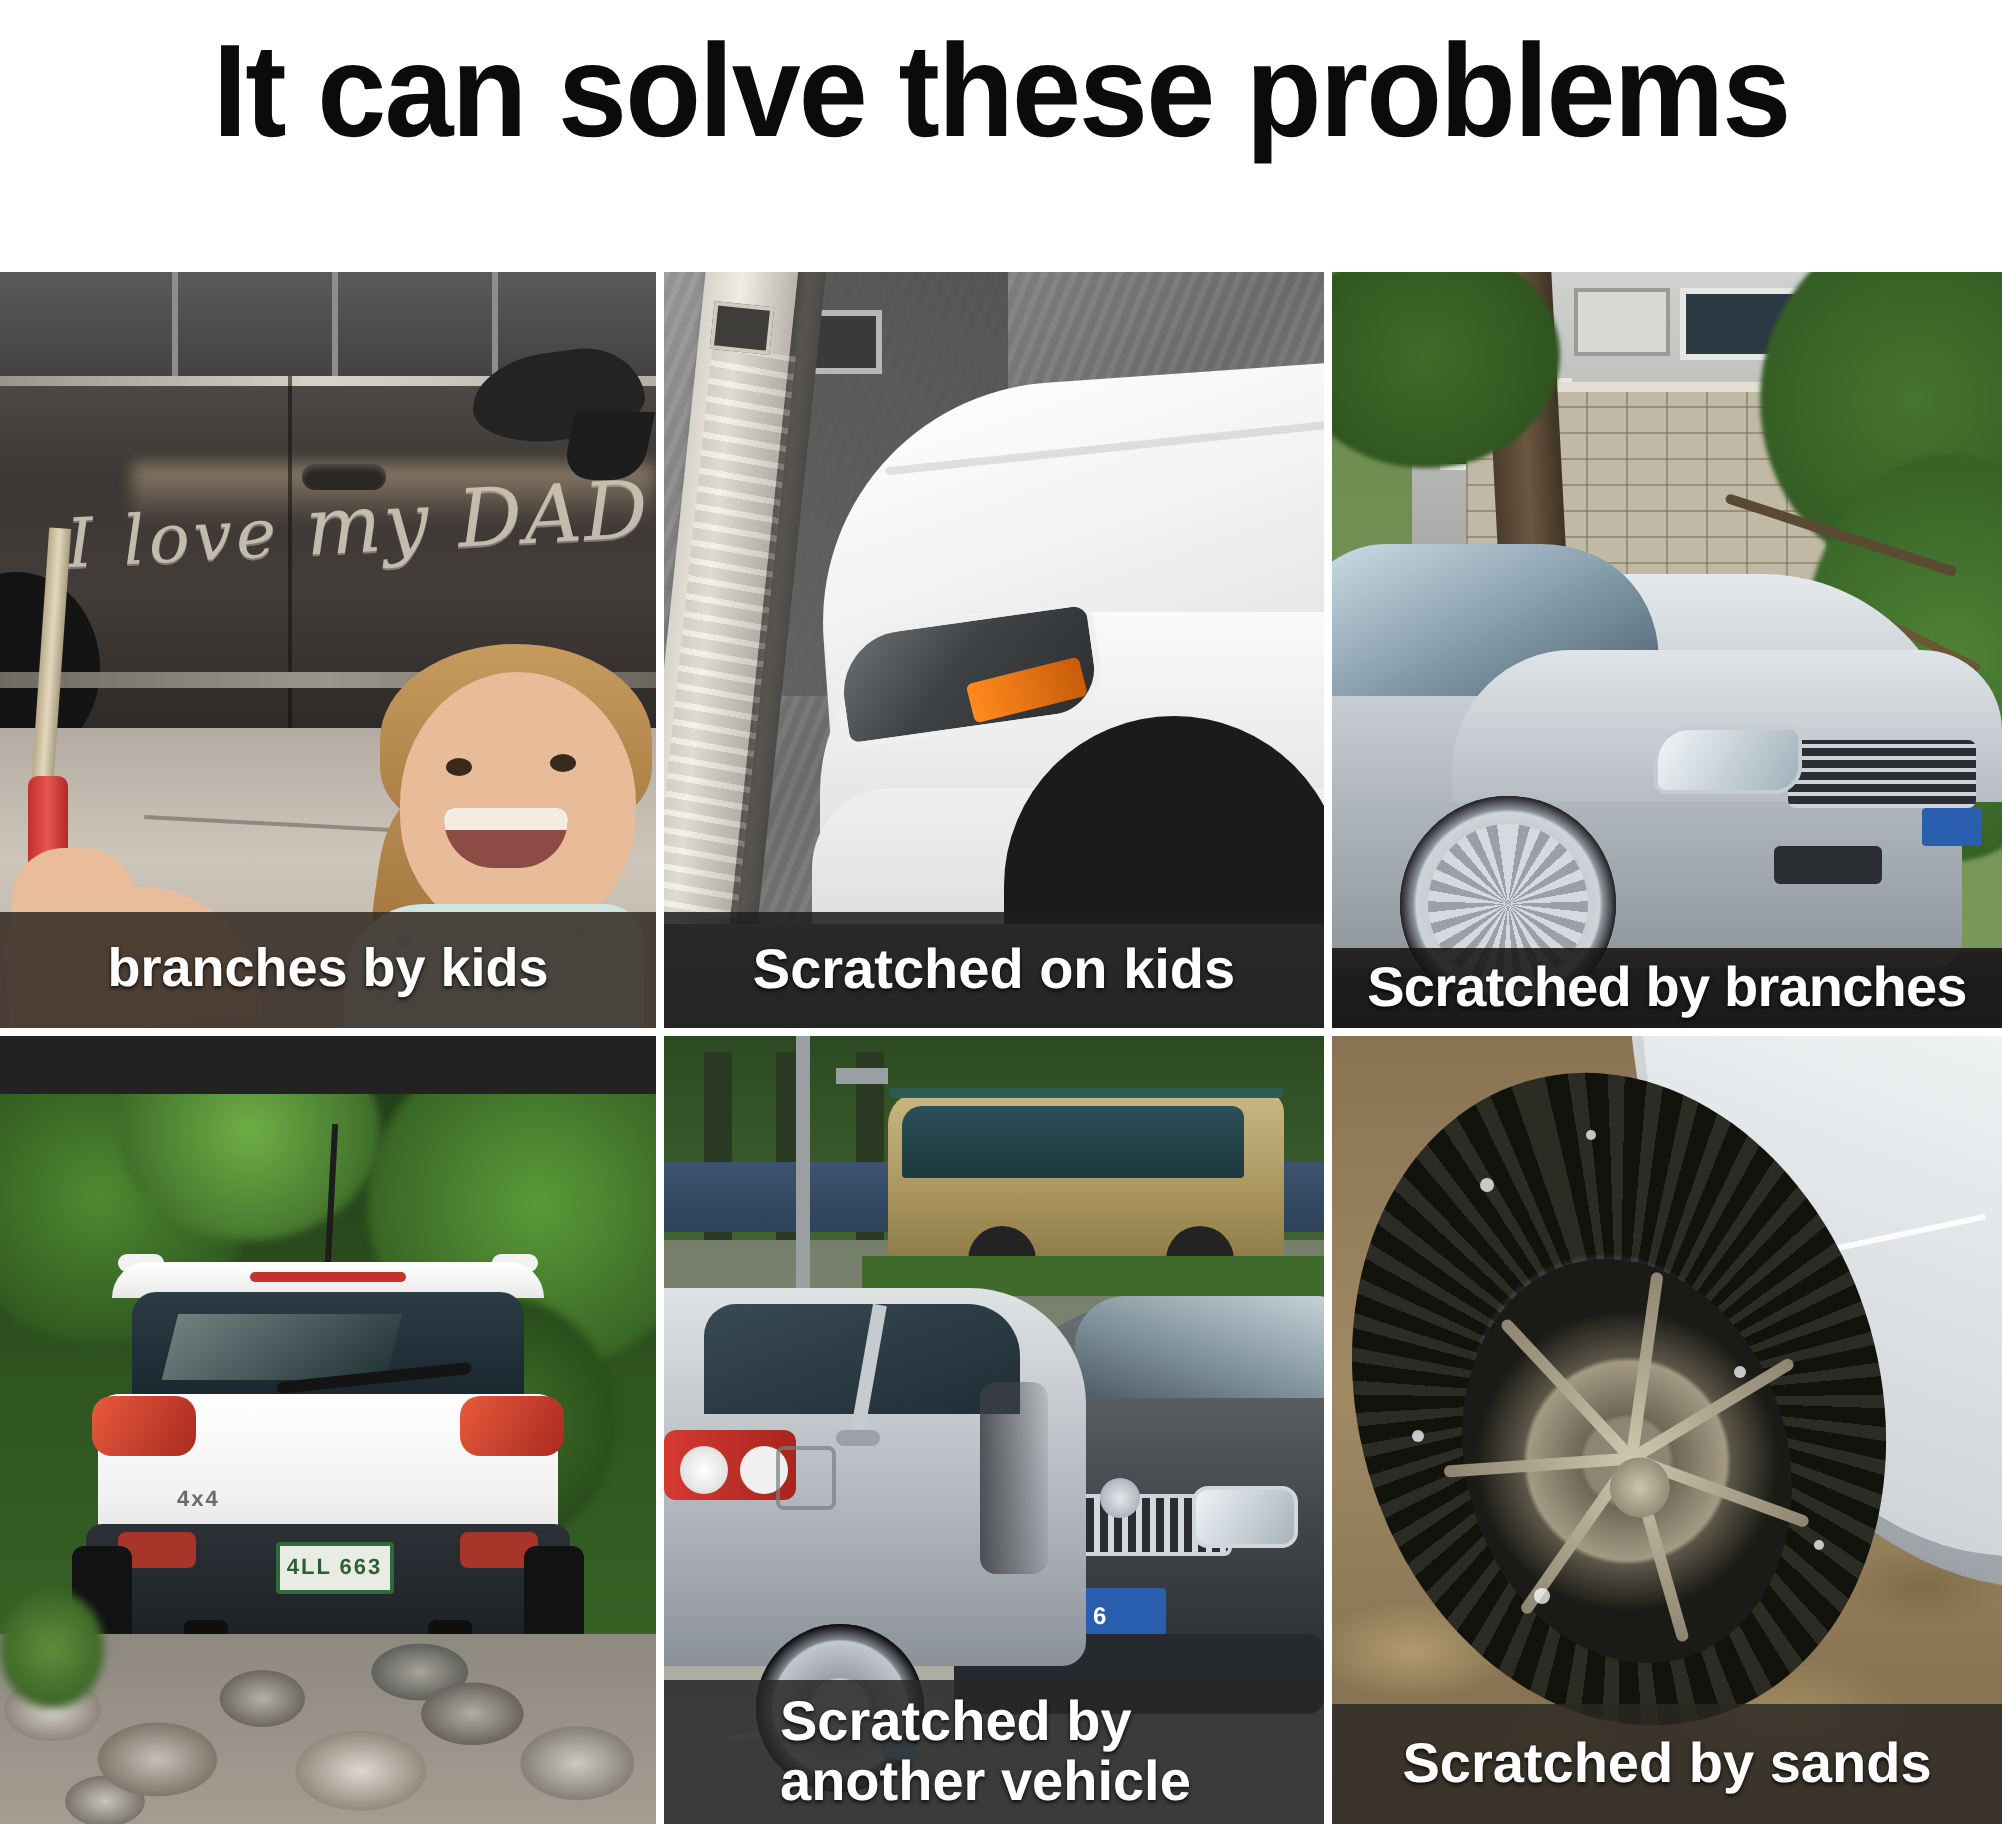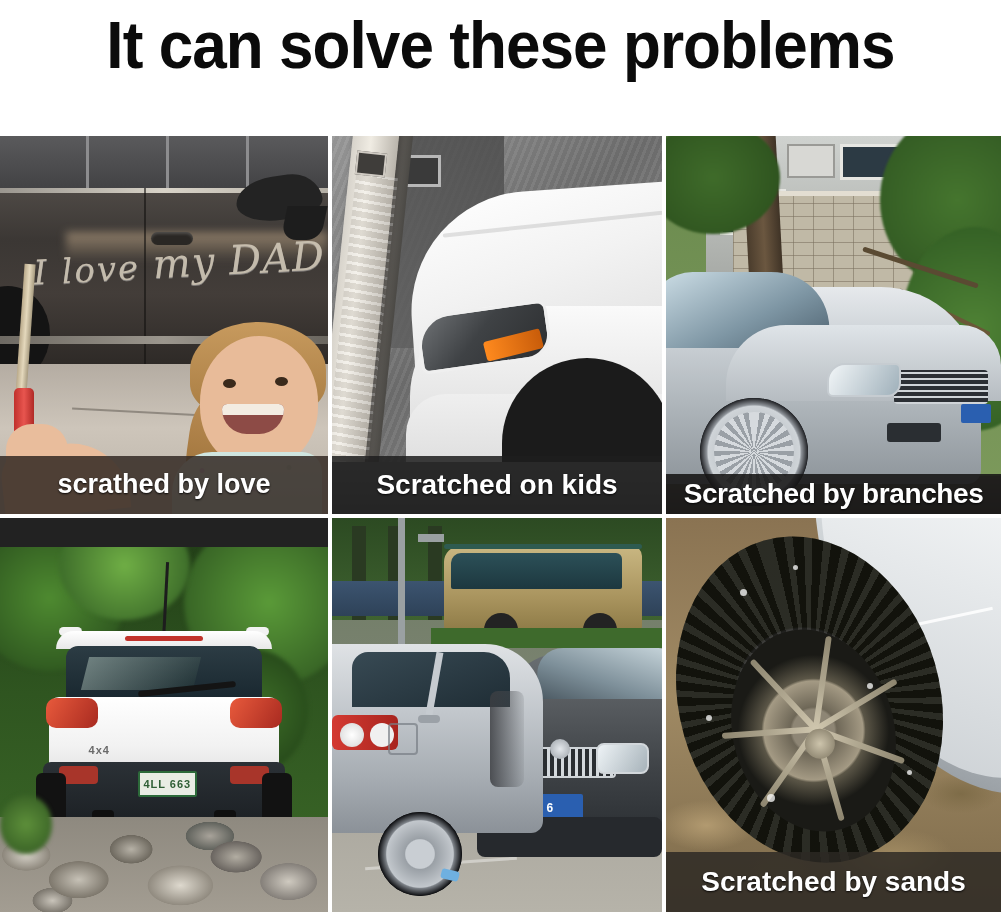--- a/index.html
+++ b/index.html
@@ -411,21 +411,21 @@
         <div class="eye eyeR"></div>
         <div class="mouth">
             <div class="teeth"></div>
           </div>
         <div class="shirt"></div>
         <div class="arm"></div>
         <div class="shaft"></div>
         <div class="tool"></div>
         <div class="hand"></div>
       </div>
-      <div class="cap one c1">scrathed by love</div>
+      <div class="cap one c1">branches by kids</div>
     </div>
 
     <div class="cell c2">
       <div class="scene s2">
         <div class="wallback"></div>
         <div class="bktex"></div>
         <div class="dark"></div>
         <div class="vent"></div>
         <div class="hood"></div>
         <div class="hoodline"></div>
@@ -536,20 +536,24 @@
         <div class="aglass"></div>
         <div class="apillar"></div>
         <div class="atail"></div>
         <div class="afuel"></div>
         <div class="ahandle"></div>
         <div class="awheel"></div>
         <div class="arim"></div>
         <div class="impact"></div>
         <div class="litter"></div>
       </div>
+      <div class="cap two c5">
+        <span>Scratched by</span>
+        <span>another vehicle</span>
+      </div>
     </div>
 
     <div class="cell c6">
       <div class="scene s6">
         <div class="mud"></div>
         <div class="fend"></div>
         <div class="fendarch"></div>
         <div class="fendcrack"></div>
         <div class="tire6"></div>
         <div class="tread"></div>

